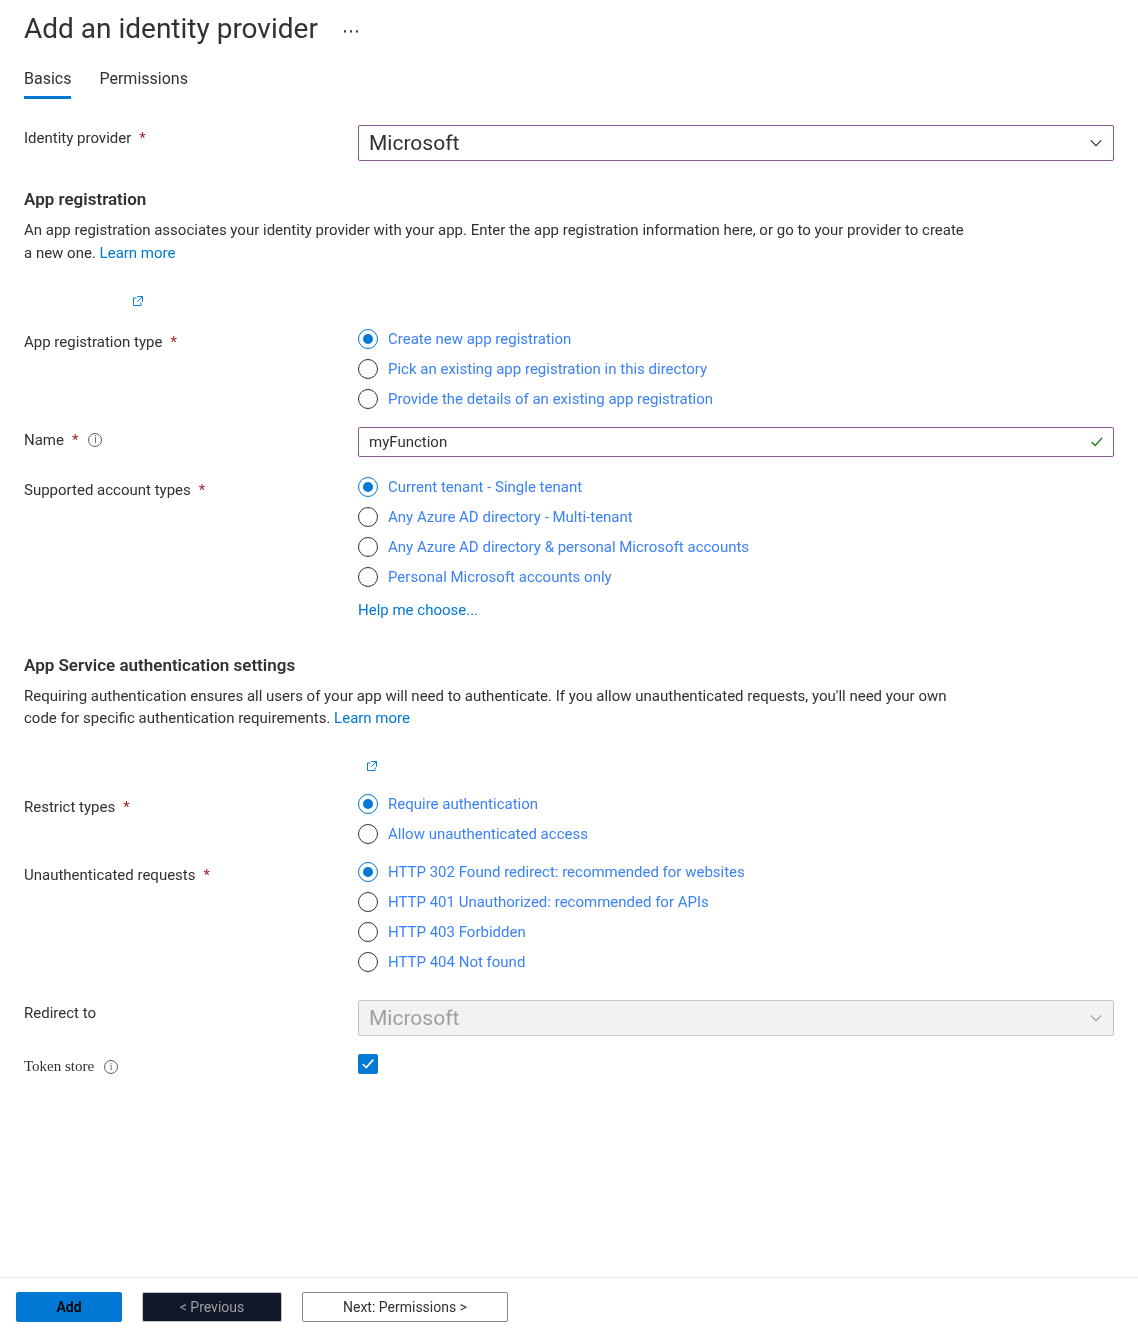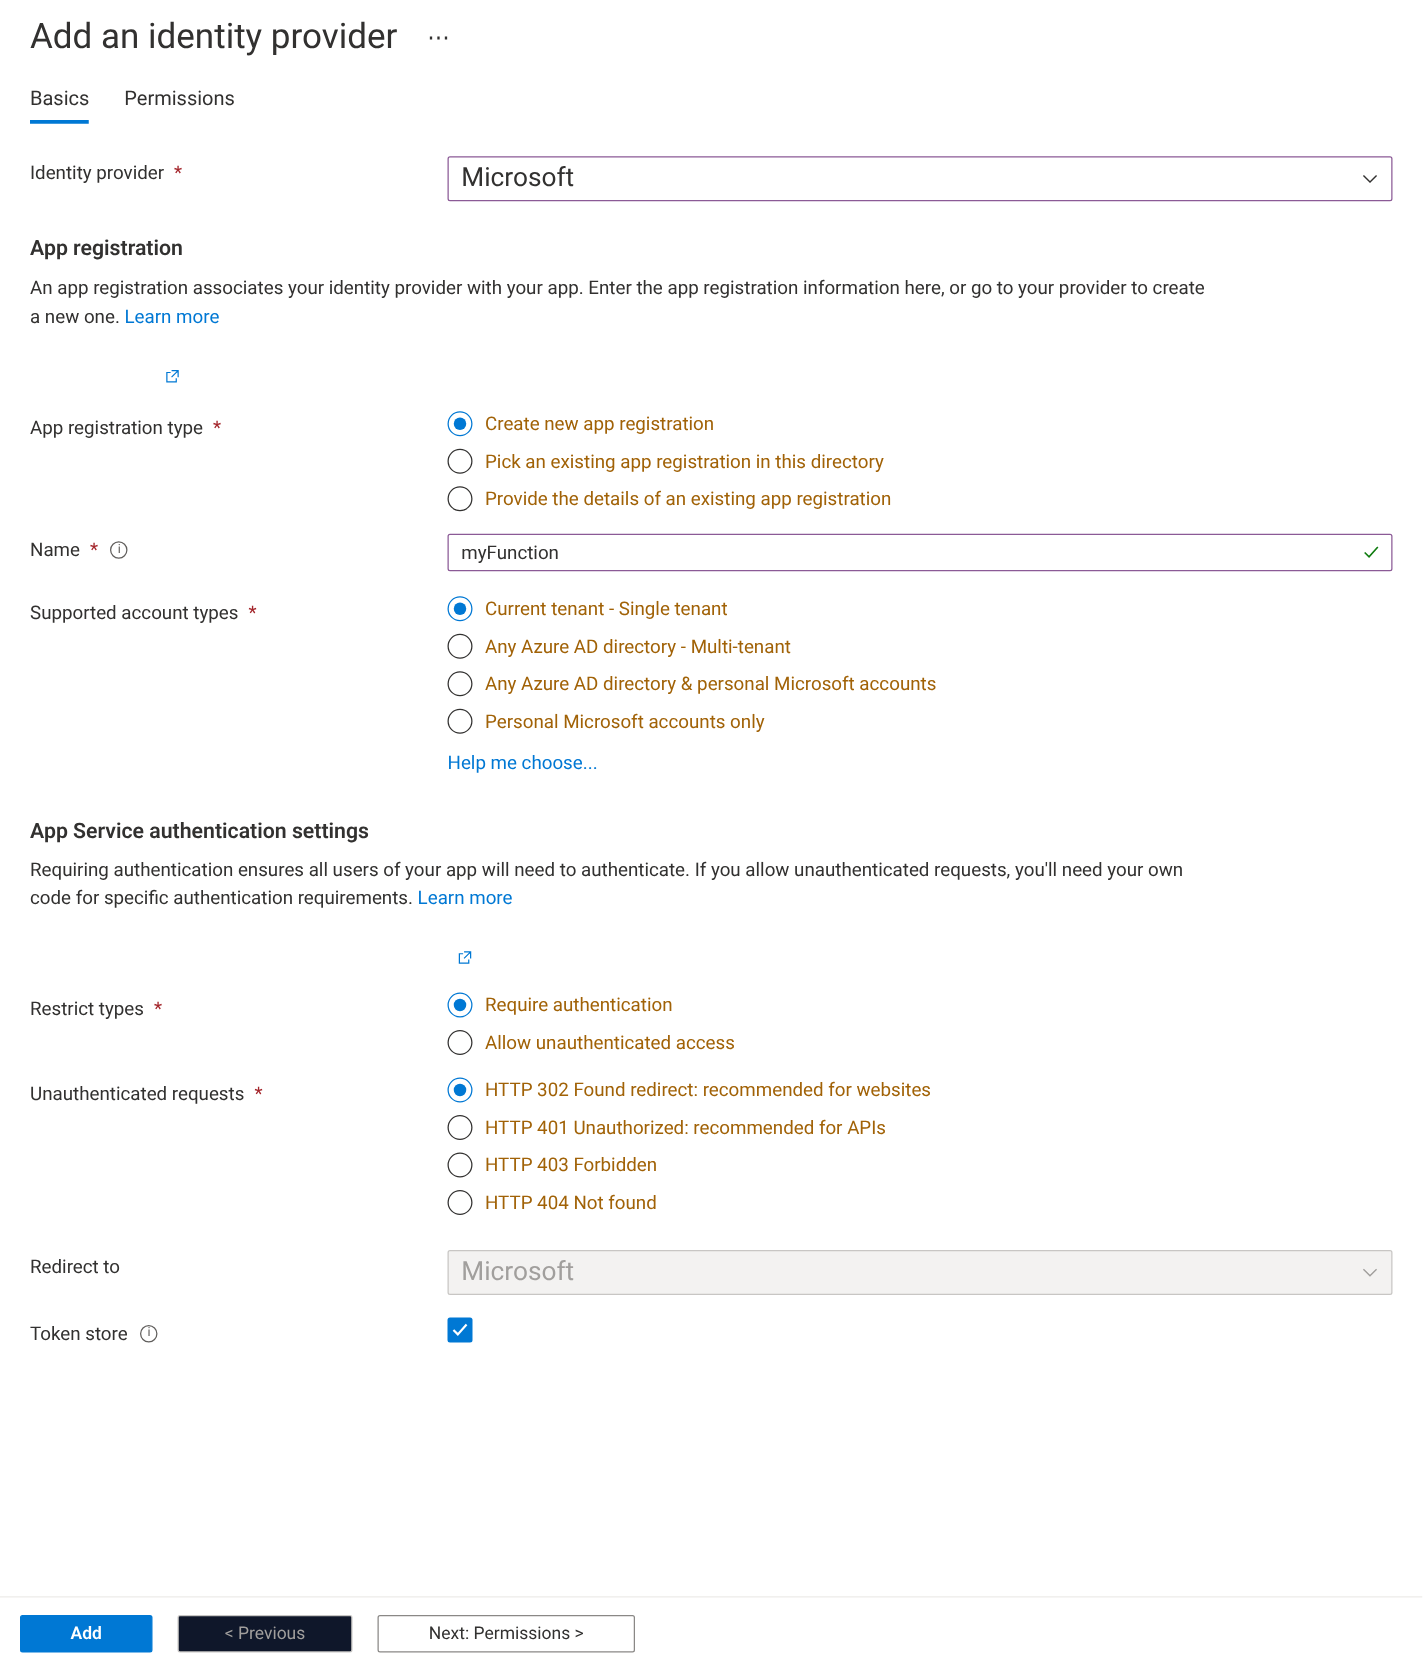--- a/index.html
+++ b/index.html
@@ -141,21 +141,21 @@
     display: flex;
     flex-direction: column;
     gap: 10px;
   }
   .radio-item {
     display: flex;
     align-items: center;
     gap: 10px;
     cursor: pointer;
     font-size: 15px;
-    color: #a16207;
+    color: #3b82f6;
   }
   .radio-outer {
     width: 20px;
     height: 20px;
     border: 1px solid #323130;
     border-radius: 50%;
     display: inline-flex;
     align-items: center;
     justify-content: center;
     flex: 0 0 20px;
@@ -229,21 +229,21 @@
     padding: 6px 22px;
     font-size: 14px;
     border-radius: 2px;
     cursor: pointer;
     border: 1px solid transparent;
     min-width: 106px;
     text-align: center;
   }
   .btn-primary {
     background: #0078d4;
-    color: #ffffff;
+    color: #000000;
     font-weight: 600;
     border-color: #0078d4;
   }
   .btn-disabled {
     background: #0f172a;
     color: #a19f9d;
     border-color: #c8c6c4;
     cursor: default;
     min-width: 140px;
   }
@@ -437,21 +437,21 @@
         <span>Microsoft</span>
         <span class="chevron">
           <svg width="14" height="14" viewBox="0 0 16 16">
               <path d="M2 5l6 6 6-6" stroke="#a19f9d" stroke-width="1.3" fill="none"></path>
             </svg>
         </span>
       </div>
     </div>
   </div>
 
-  <div class="form-row" style="margin-top:6px;">
+  <div class="form-row" style="margin-top:6px;font-family:Liberation Serif, serif;">
     <div class="form-label">
       <span>Token store</span>
       <span class="info-icon">i</span>
     </div>
     <div class="form-control-col">
       <span class="checkbox">
         <svg width="14" height="14" viewBox="0 0 16 16">
             <path d="M2 8l4 4 8-9" stroke="#ffffff" stroke-width="2" fill="none"></path>
           </svg>
       </span>

